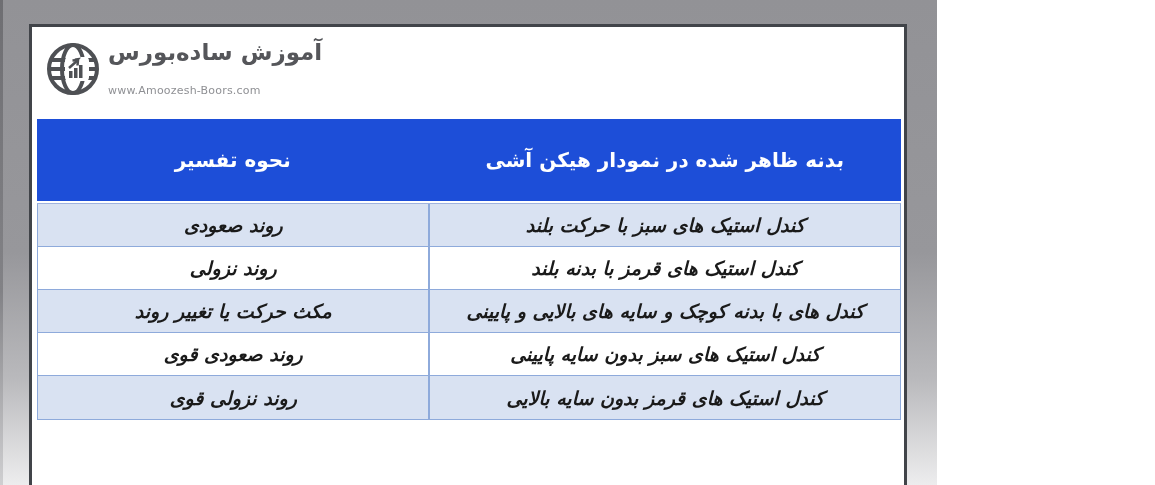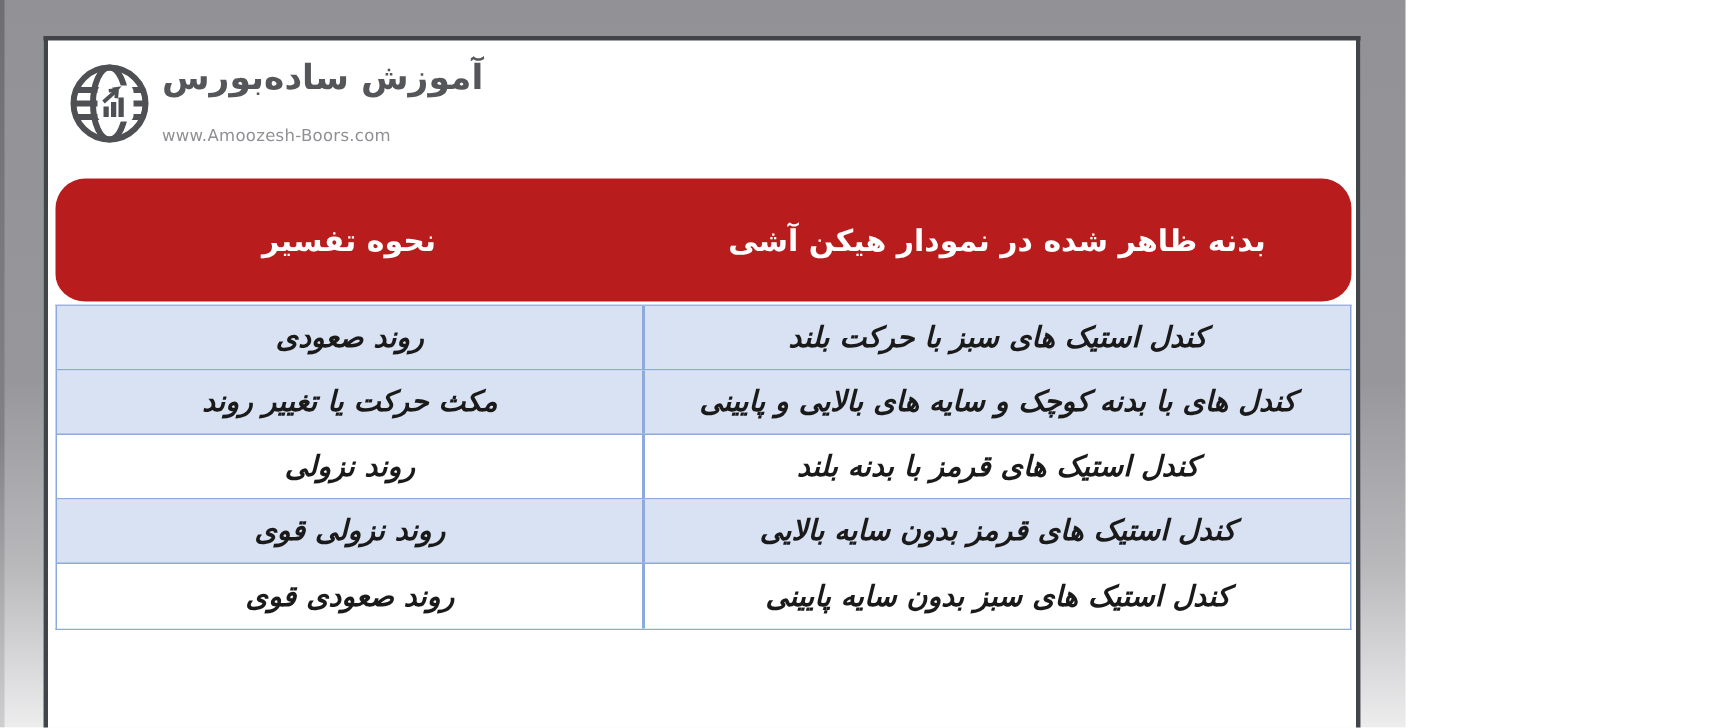--- a/index.html
+++ b/index.html
@@ -102,43 +102,43 @@
         <path d="M36 16.5 l-6.5 1 3.2 3.2 z" fill="#4e5054"></path>
       </svg>
       <div class="logo-text">
         <div class="brand">آموزش ساده‌بورس</div>
         <div class="site-url">www.Amoozesh-Boors.com</div>
       </div>
     </div>
 
     <div class="ha-table">
 
-      <div class="thead" style="background:#b91c1c;border-radius:20px;">
+      <div class="thead" style="background:#1d4ed8;">
         <div class="cell col-interp rtl-text">نحوه تفسیر</div>
         <div class="cell col-sign rtl-text">بدنه ظاهر شده در نمودار هیکن آشی</div>
       </div>
 
       <div class="tbody">
         <div class="trow alt">
           <div class="cell col-interp rtl-text">روند صعودی</div>
           <div class="cell col-sign rtl-text">کندل استیک های سبز با حرکت بلند</div>
         </div>
+        <div class="trow">
+          <div class="cell col-interp rtl-text">روند نزولی</div>
+          <div class="cell col-sign rtl-text">کندل استیک های قرمز با بدنه بلند</div>
+        </div>
         <div class="trow alt">
           <div class="cell col-interp rtl-text">مکث حرکت یا تغییر روند</div>
           <div class="cell col-sign rtl-text">کندل های با بدنه کوچک و سایه های بالایی و پایینی</div>
         </div>
         <div class="trow">
-          <div class="cell col-interp rtl-text">روند نزولی</div>
-          <div class="cell col-sign rtl-text">کندل استیک های قرمز با بدنه بلند</div>
+          <div class="cell col-interp rtl-text">روند صعودی قوی</div>
+          <div class="cell col-sign rtl-text">کندل استیک های سبز بدون سایه پایینی</div>
         </div>
         <div class="trow alt">
           <div class="cell col-interp rtl-text">روند نزولی قوی</div>
           <div class="cell col-sign rtl-text">کندل استیک های قرمز بدون سایه بالایی</div>
-        </div>
-        <div class="trow">
-          <div class="cell col-interp rtl-text">روند صعودی قوی</div>
-          <div class="cell col-sign rtl-text">کندل استیک های سبز بدون سایه پایینی</div>
         </div>
       </div>
 
     </div>
   </div>
 </div>
 
 </body></html>

